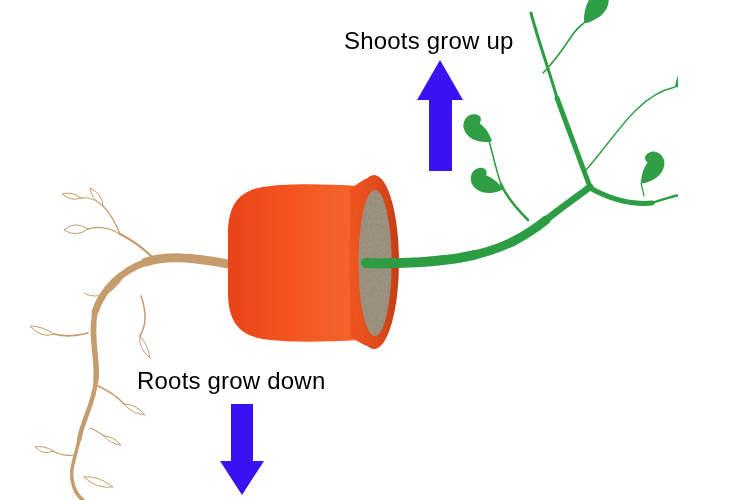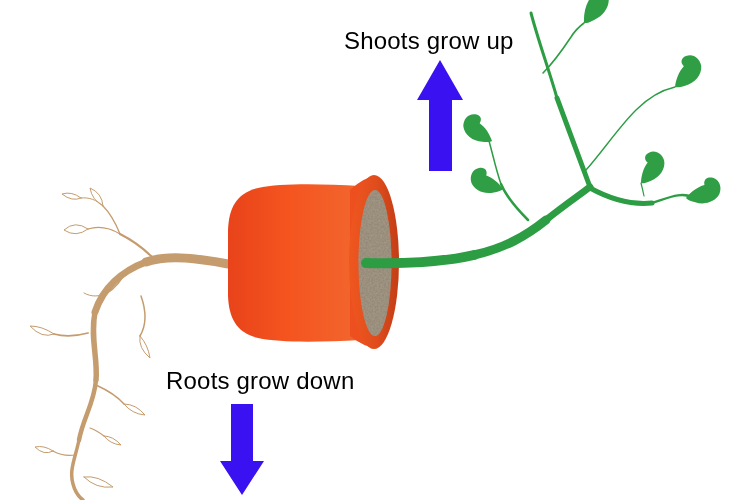--- a/index.html
+++ b/index.html
@@ -1,21 +1,21 @@
 <!DOCTYPE html>
 <html style="--c-page: #ffffff; --c-label-text: #000000; --c-arrow: #3a11f0; --c-stem-green: #2d9d44; --c-leaf-green: #2f9e45; --c-root-tan: #c59c6e; --c-pot-left: #e8431a; --c-pot-mid: #f5541f; --c-pot-right: #f2662e; --c-rim-light: #ef5720; --c-rim-mid: #e04c1c; --c-rim-dark: #c23d15; --c-lip: #ed4f1e; --c-soil-base: #a29582; --c-soil-speckle: #4a3d2f;"><head>
 <meta charset="utf-8">
 <style>
   html,body{margin:0;padding:0;}
   body{background:var(--c-page,#fff);font-family:"Liberation Sans",sans-serif;}
-  .stage{position:relative;width:678px;height:500px;overflow:hidden;background:var(--c-page,#ffffff);padding-left:44px;}
+  .stage{position:relative;width:678px;height:500px;overflow:hidden;background:var(--c-page,#ffffff);}
   .stage svg{position:absolute;left:0;top:0;}
   .label{position:absolute;font-size:24px;color:var(--c-label-text,#000);white-space:nowrap;letter-spacing:0.2px;}
   .label-shoots{left:344px;top:27px;}
-  .label-roots{left:166px;top:367px;}
+  .label-roots{left:137px;top:367px;}
   .stroke-root{fill:none;stroke:var(--c-root-tan,#c59c6e);stroke-linecap:round;stroke-linejoin:round;}
   .stroke-stem{fill:none;stroke:var(--c-stem-green,#2d9d44);stroke-linecap:round;stroke-linejoin:round;}
   .leaf-fill{fill:var(--c-leaf-green,#2f9e45);}
   .arrow{fill:var(--c-arrow,#3a11f0);}
 </style>
 </head>
 <body>
 
 <div class="stage">
 

